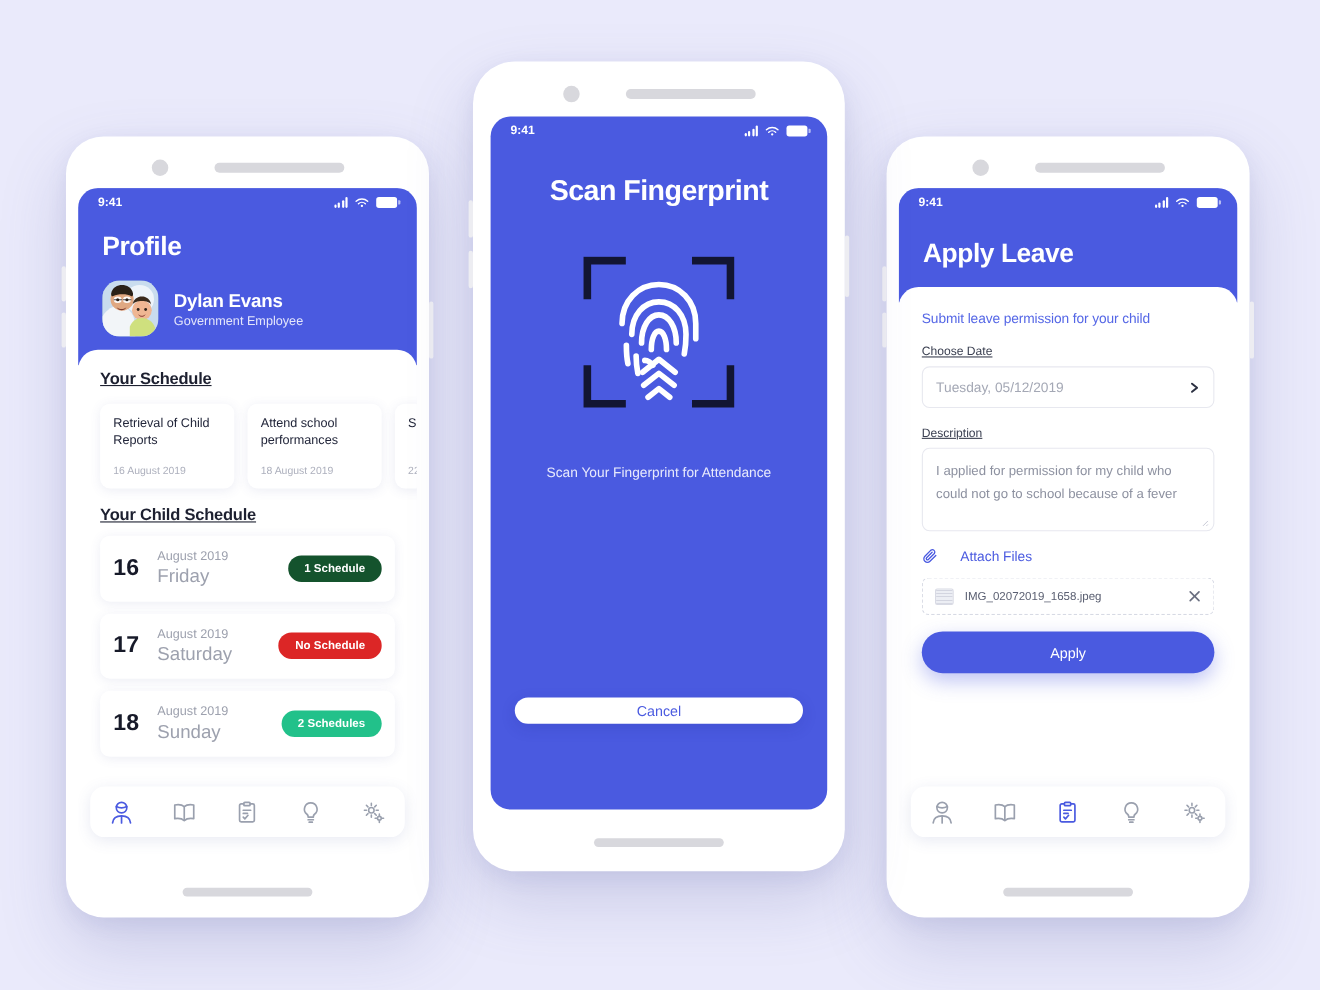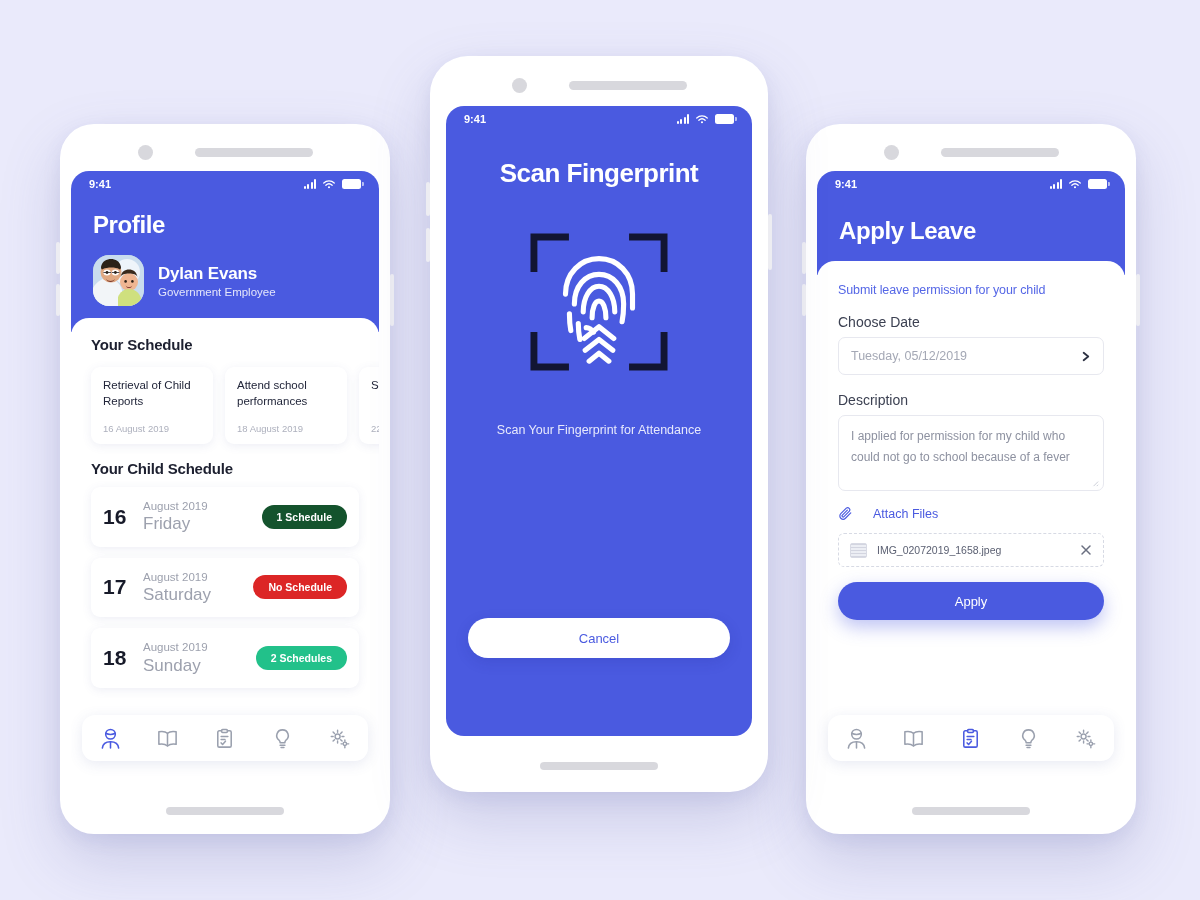--- a/index.html
+++ b/index.html
@@ -76,21 +76,21 @@
   .p-name { font-size: 17px; font-weight: 800; color: #fff; letter-spacing: -0.2px; }
   .p-role { font-size: 11.5px; color: #e4e6fb; margin-top: 2px; }
 
   .sheet {
     background: #fff; border-radius: 18px 18px 0 0;
     margin-top: -14px; position: relative; padding: 18px 0 0 0;
     height: 100%;
   }
   .sec-title {
     font-size: 15px; font-weight: 700; color: #1d2030;
-    padding: 0 20px; letter-spacing: -0.2px;
+    padding: 0 20px; letter-spacing: -0.2px; text-decoration: underline;
   }
   .sched-strip {
     display: flex; gap: 12px; padding: 14px 0 16px 20px; overflow: hidden;
   }
   .sched-card {
     flex: none; width: 122px; background: #fff; border-radius: 9px;
     box-shadow: 0 2px 10px rgba(80,90,160,0.10);
     padding: 11px 12px 10px 12px;
   }
   .sc-title { font-size: 11.5px; color: #22263a; line-height: 1.35; min-height: 32px; }
@@ -127,34 +127,34 @@
     letter-spacing: -0.5px; margin-top: 26px;
   }
   .fp-wrap {
     margin: 44px auto 0 auto; width: 138px; height: 138px; position: relative;
   }
   .fp-wrap svg { width: 100%; height: 100%; display: block; }
   .scan-sub {
     text-align: center; color: #e7e9fc; font-size: 12.5px; margin-top: 52px;
   }
   .cancel-btn {
-    position: absolute; left: 22px; right: 22px; bottom: 78px; height: 40px;
+    position: absolute; left: 22px; right: 22px; bottom: 78px; height: 24px;
     background: #fff; border-radius: 21px; border: none;
     color: #4a5ae0; font-size: 13px; font-family: inherit;
     box-shadow: 0 4px 14px rgba(30,40,140,0.16);
     display: flex; align-items: center; justify-content: center; cursor: pointer;
   }
 
   
   .form-sheet {
     background: #fff; border-radius: 18px 18px 0 0; margin-top: -14px;
     padding: 22px 21px 0 21px; position: relative; height: 100%;
   }
   .form-lead { font-size: 12.5px; color: #5567e6; letter-spacing: -0.1px; }
-  .f-label { font-size: 14px; color: #3c4152; margin: 17px 0 7px 0; }
+  .f-label { font-size: 11px; color: #3c4152; margin: 17px 0 7px 0; text-decoration: underline; }
   .date-field {
     border: 1px solid #e7e8ef; border-radius: 7px; height: 38px;
     display: flex; align-items: center; padding: 0 12px; gap: 8px;
     background: #fff; cursor: pointer;
   }
   .date-val { flex: 1; font-size: 12.5px; color: #a4a8b5; }
   .chev { width: 11px; height: 11px; color: #2c3142; }
   .desc-box {
     border: 1px solid #e7e8ef; border-radius: 7px; padding: 10px 12px;
     font-size: 12px; color: #8d91a0; line-height: 1.75; position: relative;

